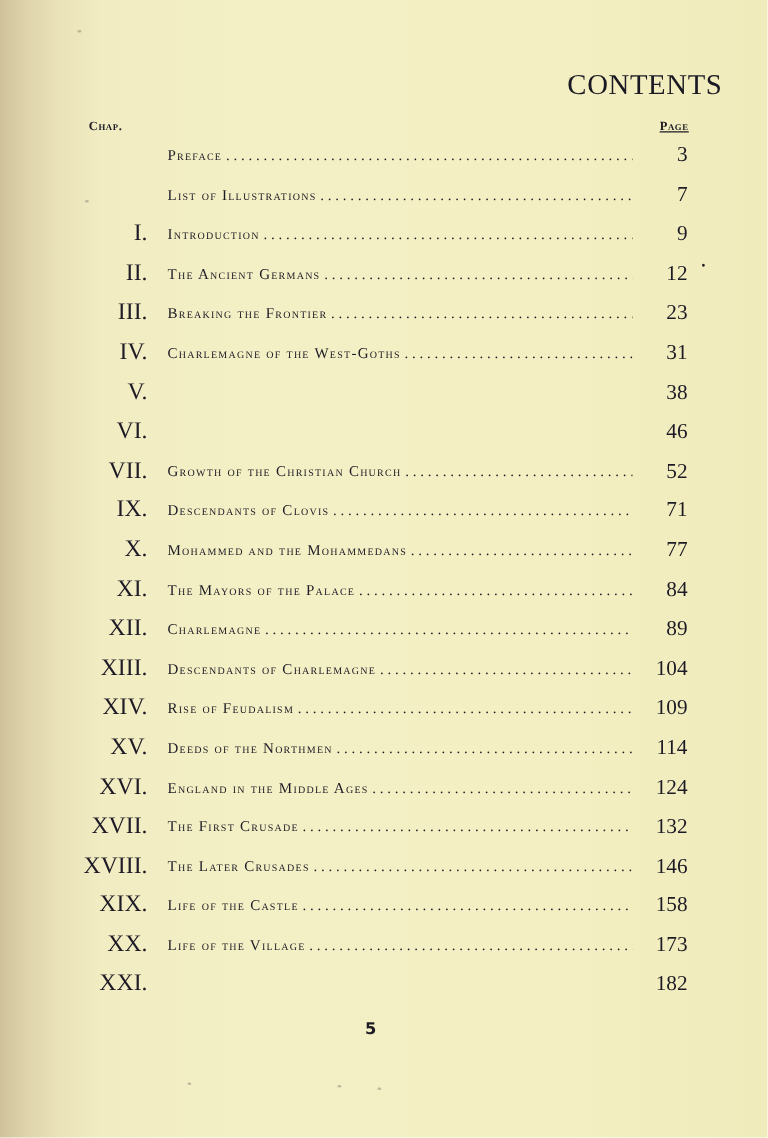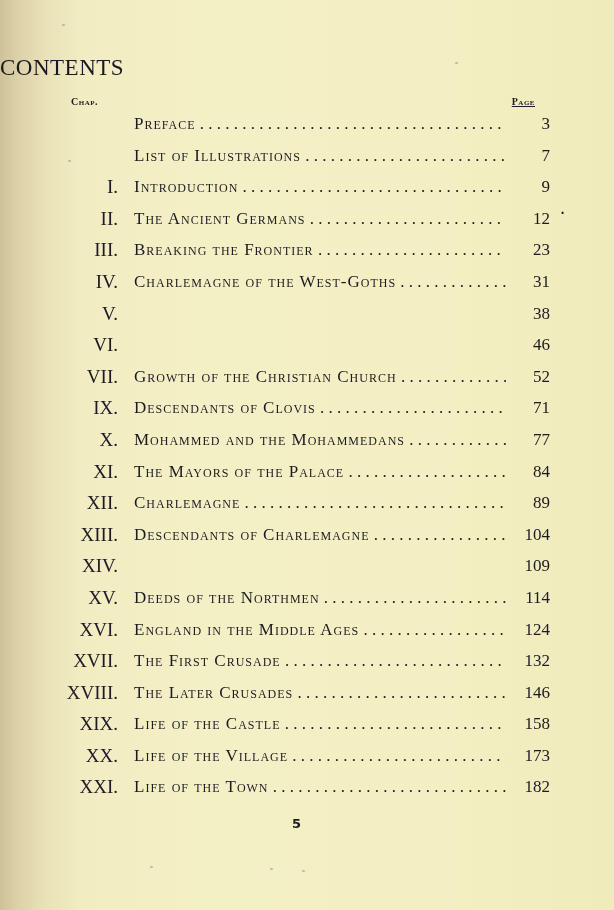--- a/index.html
+++ b/index.html
@@ -4,35 +4,35 @@
   <style>
     html, body { margin: 0; padding: 0; }
     body {
       width: 614px; height: 910px; overflow: hidden; position: relative;
       background: linear-gradient(90deg, #cfc29b 0px, #ddd1a9 18px, #e9e1b8 45px, #f1ecc2 80px, #f4f0c6 200px, #f3efc2 450px, #f0ebbb 614px);
       font-family: "Liberation Serif", "DejaVu Serif", serif;
       color: #1c1a24;
     }
     .speck { position: absolute; width: 3px; height: 2px; background: #9a8f7a; opacity: .55; border-radius: 1px; }
     .title {
-      position: absolute; left: 0; width: 578px; top: 55px; text-align: left;
+      position: absolute; left: 0; width: 578px; top: 55px; text-align: right;
       font-size: 23px; letter-spacing: 0.5px; color: #1a1822;
     }
     .col-head { position: absolute; top: 96px; font-size: 10px; font-weight: bold; font-variant: small-caps; letter-spacing: .5px; }
     .chap-head { left: 71px; }
-    .page-head { right: 79px; text-decoration: underline; }
+    .page-head { right: 63px; text-decoration: underline; }
     .rows { position: absolute; left: 0; top: 111px; width: 614px; }
     .row { position: relative; height: 31.6px; }
     .num {
       position: absolute; right: 496px; top: 0; line-height: 26px;
       font-size: 19px; text-align: right; white-space: nowrap; color: #1e1b26;
     }
     .entry {
       position: absolute; left: 134px; width: 372px; top: 0; line-height: 26px;
-      font-size: 17px; font-variant: small-caps; letter-spacing: 1px;
+      font-size: 12px; font-variant: small-caps; letter-spacing: 1px;
       white-space: nowrap; overflow: hidden;
     }
     .entry::after {
       content: " . . . . . . . . . . . . . . . . . . . . . . . . . . . . . . . . . . . . . . . . . . . . . . . . . . . . . . .";
       letter-spacing: 0px; font-variant: normal;
     }
     .pg {
       position: absolute; right: 64px; top: 0; line-height: 26px;
       font-size: 17px; text-align: right; width: 50px;
     }
@@ -121,20 +121,21 @@
         <span class="entry">Charlemagne</span>
         <span class="pg">89</span>
       </div>
     <div class="row">
         <span class="num">XIII.</span>
         <span class="entry">Descendants of Charlemagne</span>
         <span class="pg">104</span>
       </div>
     <div class="row">
         <span class="num">XIV.</span>
+        <span class="entry">Rise of Feudalism</span>
         <span class="pg">109</span>
       </div>
     <div class="row">
         <span class="num">XV.</span>
         <span class="entry">Deeds of the Northmen</span>
         <span class="pg">114</span>
       </div>
     <div class="row">
         <span class="num">XVI.</span>
         <span class="entry">England in the Middle Ages</span>
@@ -155,20 +156,19 @@
         <span class="entry">Life of the Castle</span>
         <span class="pg">158</span>
       </div>
     <div class="row">
         <span class="num">XX.</span>
         <span class="entry">Life of the Village</span>
         <span class="pg">173</span>
       </div>
     <div class="row">
         <span class="num">XXI.</span>
-        <span class="entry">Life of the Town</span>
         <span class="pg">182</span>
       </div>
   </div>
 
   <span class="stray">·</span>
   <div class="folio">5</div>
 </div>
 
 </body></html>

